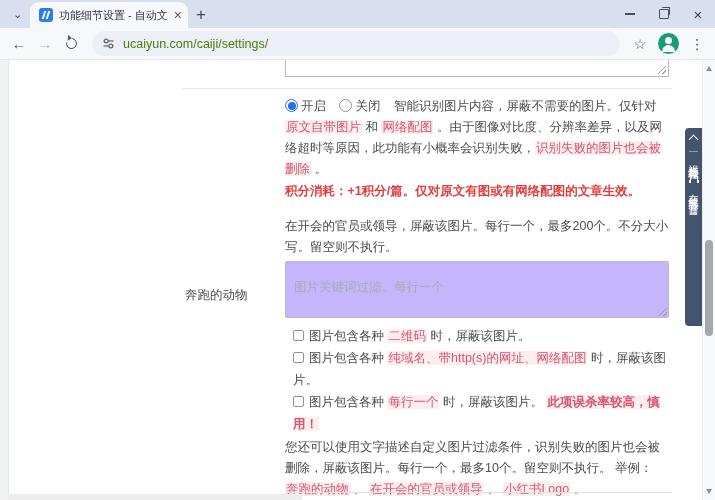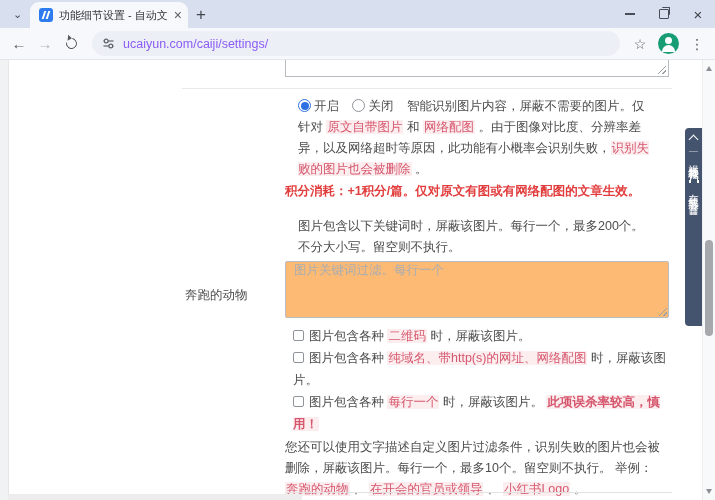--- a/index.html
+++ b/index.html
@@ -29,52 +29,52 @@
   
   .toolbar{height:32px;background:#f7f8fb;display:flex;align-items:center;border-bottom:1px solid #e3e6ec;box-sizing:border-box;padding:0 6px;}
   .navbtn{border:none;background:transparent;width:26px;height:26px;font-size:15px;line-height:24px;text-align:center;
     color:#565b62;padding:0;cursor:pointer;flex:0 0 auto;}
   .navbtn.disabled{color:#b1b6bd;}
   .ic-reload{width:9px;height:9px;border:1.5px solid #565b62;border-radius:50%;border-top-color:transparent;
     display:inline-block;position:relative;transform:rotate(-35deg);}
   .ic-reload::after{content:"";position:absolute;top:-3px;right:-1.5px;border:3px solid transparent;border-left:4.5px solid #565b62;transform:rotate(40deg);}
   .omnibox{flex:1 1 auto;height:25px;margin:0 8px;background:#ecf0f6;border-radius:13px;display:flex;align-items:center;
     padding:0 10px;gap:8px;cursor:text;}
-  .urltext{font-size:12.5px;color:#8b5cf6;}
+  .urltext{font-size:12.5px;color:#4d7c0f;}
   .toolbtn{border:none;background:transparent;width:24px;height:24px;font-size:14px;color:#565b62;padding:0;cursor:pointer;flex:0 0 auto;}
   .avatar{width:21px;height:21px;border-radius:50%;background:#179c74;position:relative;margin:0 6px;flex:0 0 auto;cursor:pointer;}
   .avatar::before{content:"";position:absolute;left:7px;top:4px;width:7px;height:7px;border-radius:50%;background:#fff;}
   .avatar::after{content:"";position:absolute;left:4px;top:12px;width:13px;height:7px;border-radius:7px 7px 0 0;background:#fff;}
 
   
   .content{position:relative;width:715px;height:440px;background:#fff;overflow:hidden;font-size:12.5px;color:#4c4c4c;}
   .leftstrip{position:absolute;left:0;top:0;width:8px;height:440px;background:#f1f2f3;border-right:1px solid #e5e6e8;}
   .ta-top-partial{position:absolute;left:285px;top:-4px;width:384px;height:21px;background:#fff;
     border:1px solid #b9bcc0;border-top:none;box-sizing:border-box;}
   .divider{position:absolute;left:182px;top:28px;width:490px;height:1px;background:#e8e8e8;}
   .divider2{position:absolute;left:285px;top:432px;width:387px;height:1px;background:#e2e2e2;}
   .bottomstrip{position:absolute;left:8px;top:434px;width:294px;height:6px;background:#ededee;}
 
   .rowlabel{position:absolute;left:185px;top:227px;font-size:12.5px;color:#4c4c4c;}
 
   .main-col{position:absolute;left:285px;top:36px;width:384px;}
-  .para{margin:0 13px 1px;line-height:21px;}
+  .para{margin:0 0 1px;line-height:21px;}
   .hl{color:#d6576d;background:#fcedef;padding:0 1px;}
   .hlb{color:#d6576d;background:#fcedef;padding:0 1px;font-weight:bold;}
   .p-cost{color:#e23d3d;font-weight:bold;line-height:21px;margin:0 0 14px;}
 
   .radio{width:13px;height:13px;border:1.5px solid #8f939a;border-radius:50%;display:inline-block;
     vertical-align:-2px;margin-right:3px;background:#fff;box-sizing:border-box;position:relative;}
   .radio.checked{border-color:#2f6fe4;}
   .radio.checked::after{content:"";position:absolute;inset:1.5px;border-radius:50%;background:#2f6fe4;}
   .radiolabel{margin-right:10px;cursor:pointer;}
 
   .ta-wrap{position:relative;margin:3px 0 0;}
-  .ta{width:100%;box-sizing:border-box;border:1px solid #b9bcc0;border-radius:2px;background:#fdba74;
-    font-family:inherit;font-size:12.5px;color:#4c4c4c;padding:0 8px;resize:none;display:block;}
+  .ta{width:100%;box-sizing:border-box;border:1px solid #b9bcc0;border-radius:2px;background:#c4b5fd;
+    font-family:inherit;font-size:12.5px;color:#4c4c4c;padding:17px 8px;resize:none;display:block;}
   .ta::placeholder{color:#a8adb3;}
   .ta-handle{position:absolute;right:2px;bottom:2px;width:9px;height:9px;pointer-events:none;
     background:repeating-linear-gradient(-45deg,transparent 0 2px,#9aa0a6 2px 3px);
     clip-path:polygon(100% 0,100% 100%,0 100%);}
 
   .cbgroup{margin-top:7px;}
   .cbrow{display:block;line-height:22px;cursor:pointer;padding-left:8px;}
   .cb{width:11px;height:11px;border:1.1px solid #8f939a;border-radius:2px;display:inline-block;
     vertical-align:-1px;margin-right:5px;background:#fff;box-sizing:border-box;}
   .p-custom{margin:2px 0 0;line-height:21px;}
@@ -158,21 +158,21 @@
     <div class="main-col">
 
       <p class="para">
         <label class="radiolabel"><span class="radio checked"></span><span>开启</span></label>
         <label class="radiolabel"><span class="radio"></span><span>关闭</span></label>
         <span><span>智能识别图片内容，屏蔽不需要的图片。仅针对 </span><span class="hl">原文自带图片</span><span> 和 </span><span class="hl">网络配图</span><span> 。由于图像对比度、分辨率差异，以及网络超时等原因，此功能有小概率会识别失败，</span><span class="hl">识别失败的图片也会被删除</span><span> 。</span></span>
       </p>
 
       <p class="p-cost">积分消耗：+1积分/篇。仅对原文有图或有网络配图的文章生效。</p>
 
-      <p class="para">图片包含以下关键词时，屏蔽该图片。每行一个，最多200个。不分大小写。留空则不执行。</p>
+      <p class="para">在开会的官员或领导，屏蔽该图片。每行一个，最多200个。不分大小写。留空则不执行。</p>
 
       <div class="ta-wrap">
         <textarea class="ta" style="height: 57px;" placeholder="图片关键词过滤。每行一个"></textarea>
         <span class="ta-handle"></span>
       </div>
 
       <div class="cbgroup">
         <label class="cbrow"><span class="cb"></span><span><span>图片包含各种 </span><span class="hl">二维码</span><span> 时，屏蔽该图片。</span></span></label>
         <label class="cbrow"><span class="cb"></span><span><span>图片包含各种 </span><span class="hl">纯域名、带http(s)的网址、网络配图</span><span> 时，屏蔽该图片。</span></span></label>
         <label class="cbrow"><span class="cb"></span><span><span>图片包含各种 </span><span class="hl">每行一个</span><span> 时，屏蔽该图片。 </span><span class="hlb">此项误杀率较高，慎用！</span></span></label>

